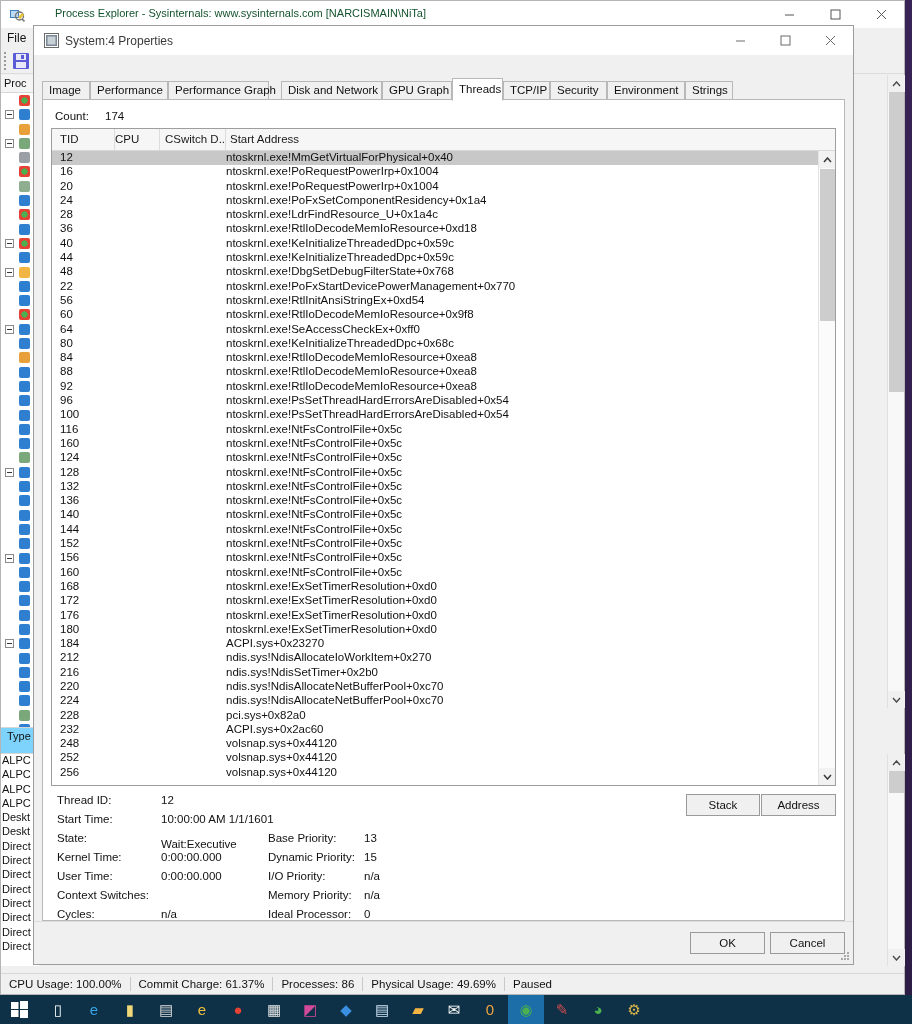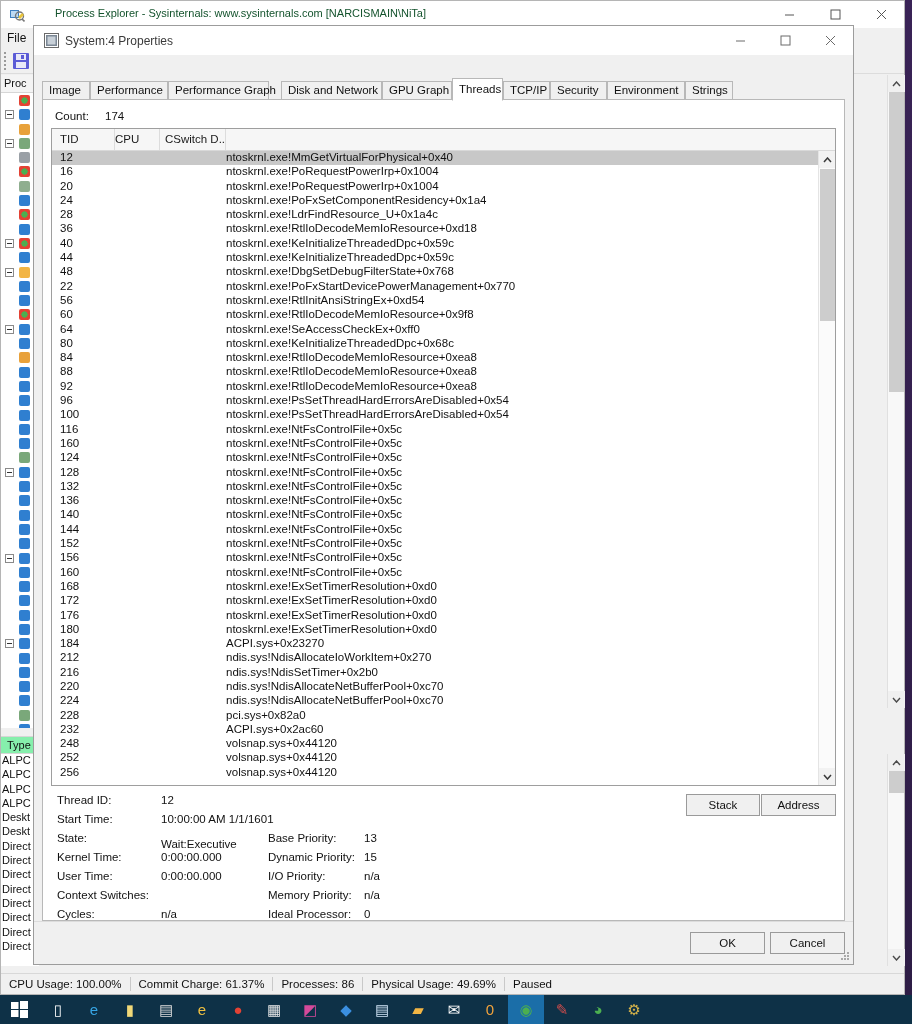--- a/index.html
+++ b/index.html
@@ -84,22 +84,22 @@
     border:1px solid #8a8a8a; background:#fff;
   }
   .pe-exp:after{content:"";position:absolute;left:1px;top:3px;width:5px;height:1px;background:#333;}
   .pe-ico { position:absolute; left:18px; top:2px; width:11px;height:11px;border-radius:2px;}
 
   #pe-splitter {
     position: absolute; left: 0; right: 0; bottom: 262px; height: 4px;
     background: #f0f0f0;
   }
   #pe-lower-hdr {
-    position: absolute; left: 0; bottom: 240px; width: 38px; height: 18px;
-    background: #86efac; border-top:1px solid #d6d6d6; border-bottom: 1px solid #d6d6d6;
+    position: absolute; left: 0; bottom: 240px; width: 38px; height: 27px;
+    background: #7dd3fc; border-top:1px solid #d6d6d6; border-bottom: 1px solid #d6d6d6;
     font-size: 11px; color: #111; padding-left: 6px; padding-top: 2px;
     overflow:hidden; white-space:nowrap;
   }
   #pe-handlelist {
     position: absolute; left: 0; bottom: 28px; width: 38px; height: 212px;
     background: #fff; overflow: hidden;
     padding-left: 1px;
   }
   .hl-row { height: 14.3px; font-size: 11px; color:#111; white-space: nowrap; overflow:hidden;}
 
@@ -551,20 +551,21 @@
   <div id="tabpanel">
 
     <div id="count-label">Count:</div>
     <div id="count-value">174</div>
 
     <div id="threadlist">
       <div id="tl-header">
         <div class="th" style="left:0px;   width:63px; padding-left:8px;">TID</div>
         <div class="th sorted" style="left:63px;  width:45px; text-align:left;">CPU</div>
         <div class="th" style="left:108px; width:66px; padding-left:5px;">CSwitch D...</div>
+        <div class="th" style="left:174px; right:0;   padding-left:4px; border-right:none;">Start Address</div>
       </div>
 
       <div id="tl-body">
           <div class="trow sel">
             <span class="tid">12</span>
             <span class="saddr">ntoskrnl.exe!MmGetVirtualForPhysical+0x40</span>
           </div>
           <div class="trow">
             <span class="tid">16</span>
             <span class="saddr">ntoskrnl.exe!PoRequestPowerIrp+0x1004</span>

